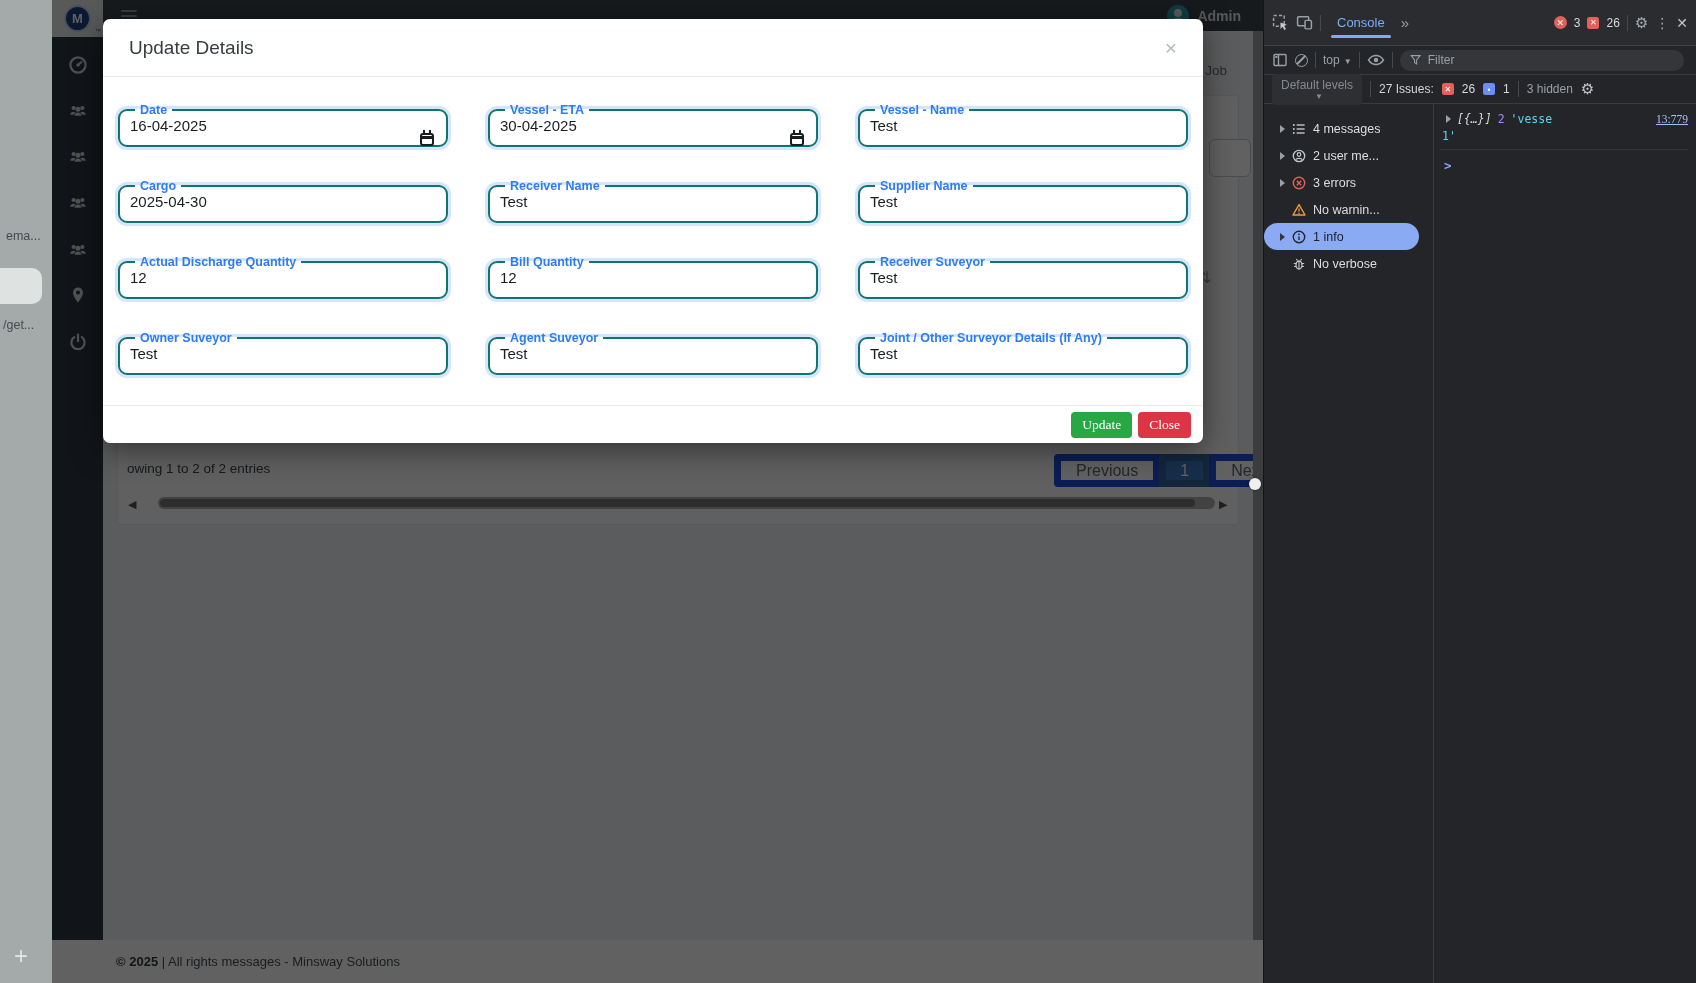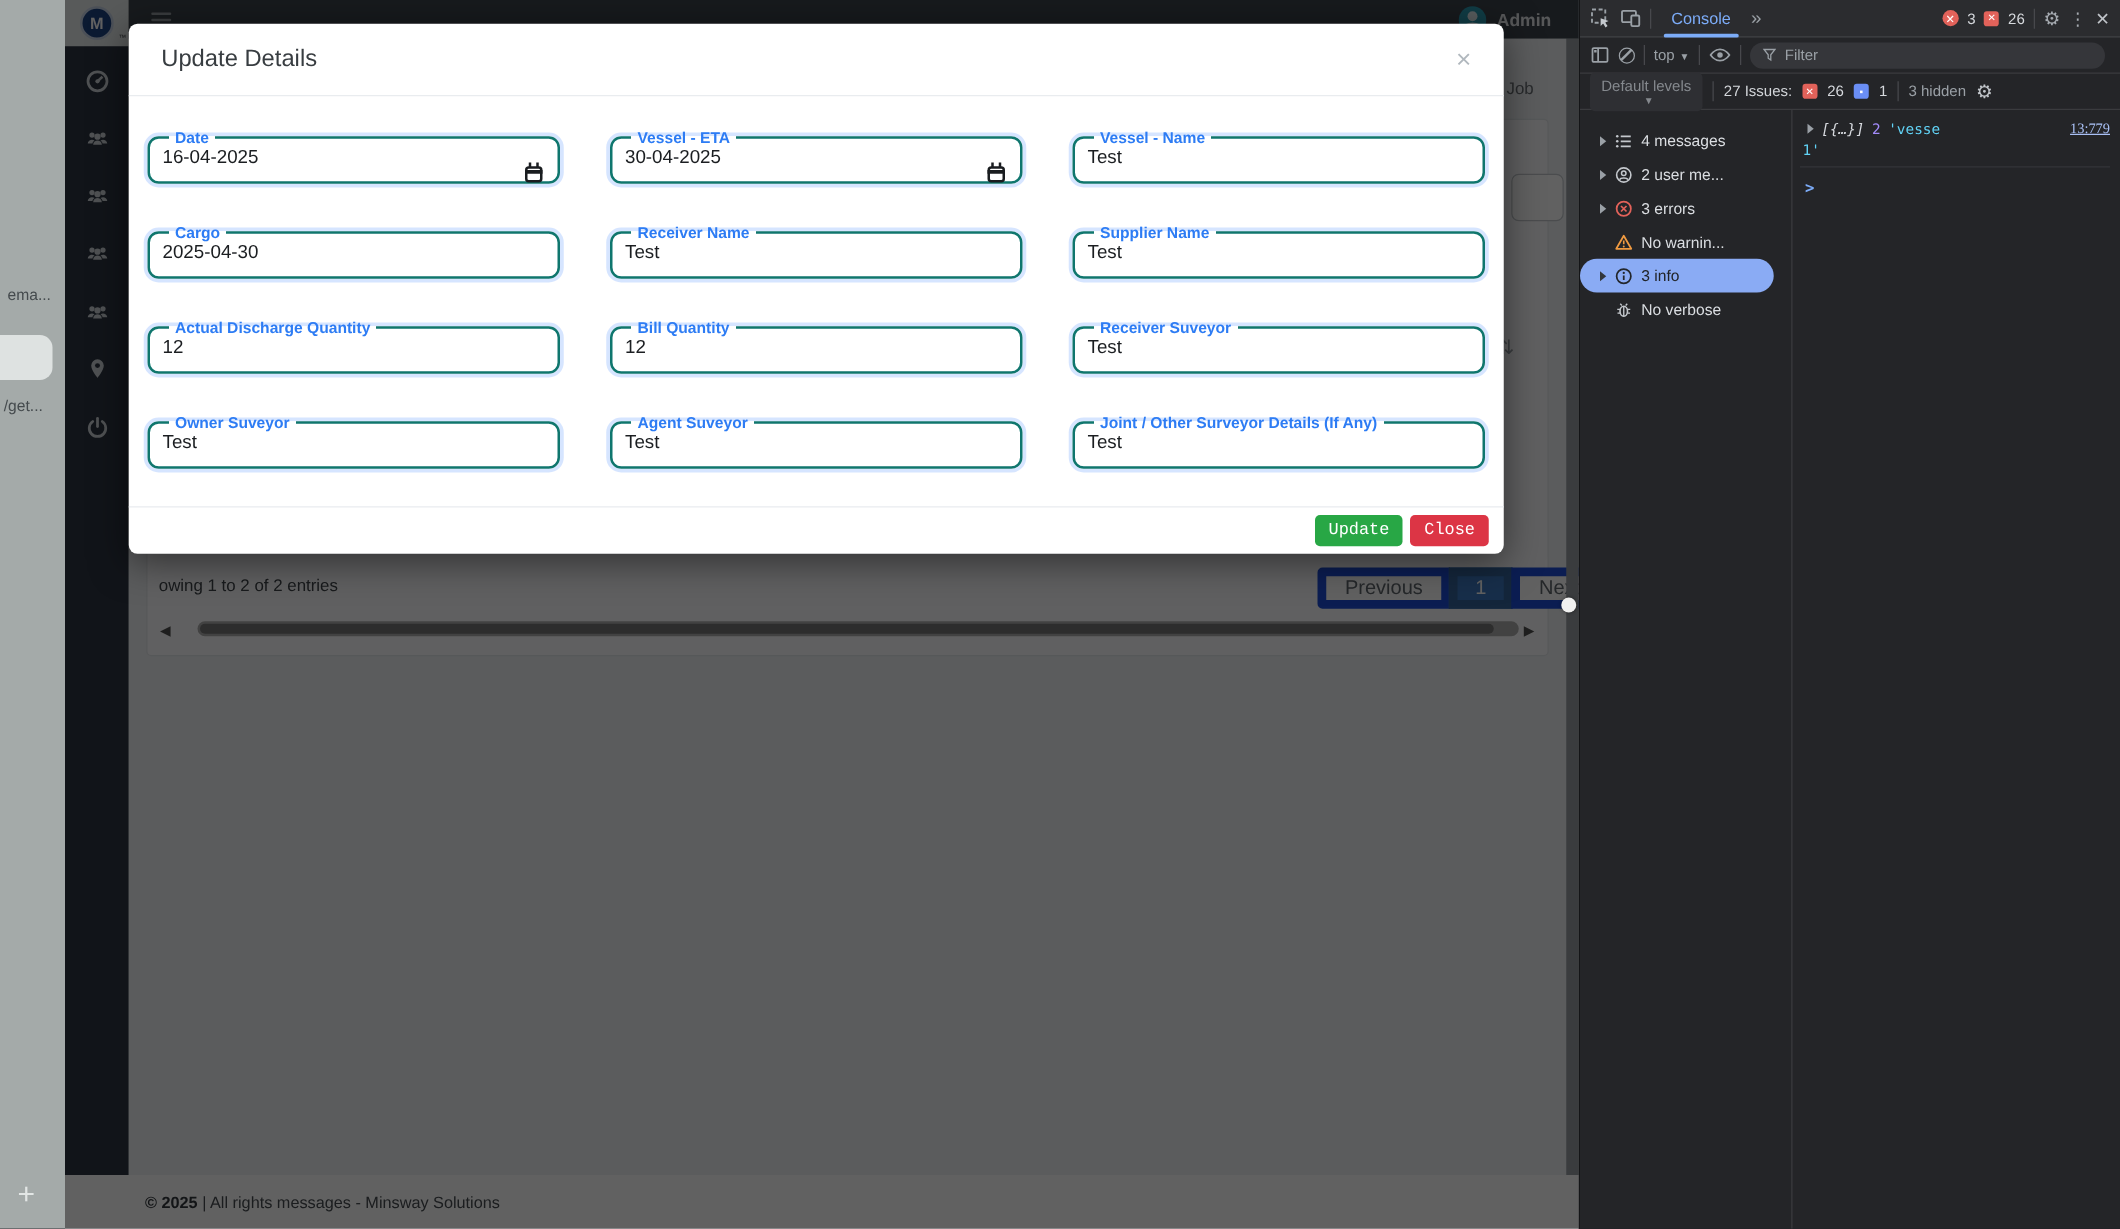--- a/index.html
+++ b/index.html
@@ -61,29 +61,29 @@
   fieldset.fs { position:relative; border:2px solid #0f766e; border-radius:9px; background:#fff;
                 box-shadow:0 0 0 3px rgba(90,150,255,.25); height:44px; padding:0 10px 6px; }
   fieldset.fs legend { font-size:12.5px; font-weight:bold; color:#2d7cf4; padding:0 5px; margin-left:5px; white-space:nowrap; }
   fieldset.fs input { border:none; outline:none; width:100%; font-size:15px; color:#1b1e21; background:transparent; margin-top:-2px; font-family:inherit; }
   fieldset.fs input.with-icon { width:calc(100% - 26px); }
   .cal { position:absolute; right:12px; top:16px; width:14px; height:13px; border:2px solid #1a1d20; border-radius:3px; }
   .cal::before { content:''; position:absolute; left:-2px; right:-2px; top:1px; height:3px; background:#1a1d20; }
   .cal::after { content:''; position:absolute; top:-5px; left:1px; width:2px; height:4px; background:#1a1d20; box-shadow:6px 0 0 #1a1d20; }
   .modal-footer { position:absolute; left:0; bottom:0; width:100%; height:38px; border-top:1px solid #e9ecef;
                   display:flex; align-items:center; justify-content:flex-end; gap:6px; padding:0 12px; }
-  .btn { border:none; border-radius:4px; color:#fff; font-size:13.5px; padding:5px 11px; cursor:pointer; font-family:Liberation Mono, monospace; }
+  .btn { border:none; border-radius:4px; color:#fff; font-size:13.5px; padding:5px 11px; cursor:pointer; font-family:Liberation Serif, serif; }
   .btn-update { background:#28a745; }
   .btn-close { background:#dc3545; }
 
   
   .devtools { position:absolute; left:1263px; top:0; width:433px; height:983px; background:#242528; z-index:8;
               border-left:1px solid #141517; color:#9aa0a6; font-size:12px; }
   .dt-row { display:flex; align-items:center; }
-  .dt-row1 { height:30px; background:#2b2c2f; border-bottom:1px solid #404145; padding:0 8px; gap:7px; }
+  .dt-row1 { height:46px; background:#2b2c2f; border-bottom:1px solid #404145; padding:0 8px; gap:7px; }
   .dt-row2 { height:29px; border-bottom:1px solid #3a3b3e; padding:0 8px; gap:7px; }
   .dt-row3 { height:29px; border-bottom:1px solid #3a3b3e; padding:0 8px; gap:8px; }
   .dt-sep { width:1px; height:16px; background:#47484c; }
   .dt-tab { position:relative; color:#7cacf8; font-size:13px; padding:0 9px; height:30px; display:flex; align-items:center; }
   .dt-tab::after { content:''; position:absolute; left:3px; right:3px; bottom:0; height:3px; background:#7cacf8; border-radius:2px; }
   .dt-more { font-size:15px; color:#9aa0a6; letter-spacing:-1px; }
   .badge-circle { width:13px; height:13px; border-radius:50%; background:#e2625a; color:#fff; font-size:9px; display:flex; align-items:center; justify-content:center; }
   .badge-square { width:12px; height:12px; border-radius:2.5px; background:#e2625a; color:#fff; font-size:8px; display:flex; align-items:center; justify-content:center; }
   .badge-square.blue { background:#6a8ef5; }
   .badge-count { color:#d6d9dd; }
@@ -416,21 +416,21 @@
             </svg>
           <span>No warnin...</span>
         </div>
         <div class="dt-side-item selected">
           <span class="tri"></span>
           <svg width="14" height="14" viewBox="0 0 14 14">
               <circle cx="7" cy="7" r="5.7" fill="none" stroke="#23262b" stroke-width="1.4"></circle>
               <circle cx="7" cy="4.3" r=".9" fill="#23262b"></circle>
               <line x1="7" y1="6.4" x2="7" y2="10" stroke="#23262b" stroke-width="1.4"></line>
             </svg>
-          <span>3 info</span>
+          <span>1 info</span>
         </div>
         <div class="dt-side-item">
           <span class="tri none"></span>
           <svg width="14" height="14" viewBox="0 0 14 14">
               <ellipse cx="7" cy="8" rx="3" ry="4" fill="none" stroke="#c3c7cc" stroke-width="1.3"></ellipse>
               <path d="M5.5 3.4L4.2 2M8.5 3.4L9.8 2M4 6.5H1.8M4 9.5H2M10 6.5h2.2M10 9.5h2M7 4v8" stroke="#c3c7cc" stroke-width="1.1" fill="none"></path>
             </svg>
           <span>No verbose</span>
         </div>
       </div>

